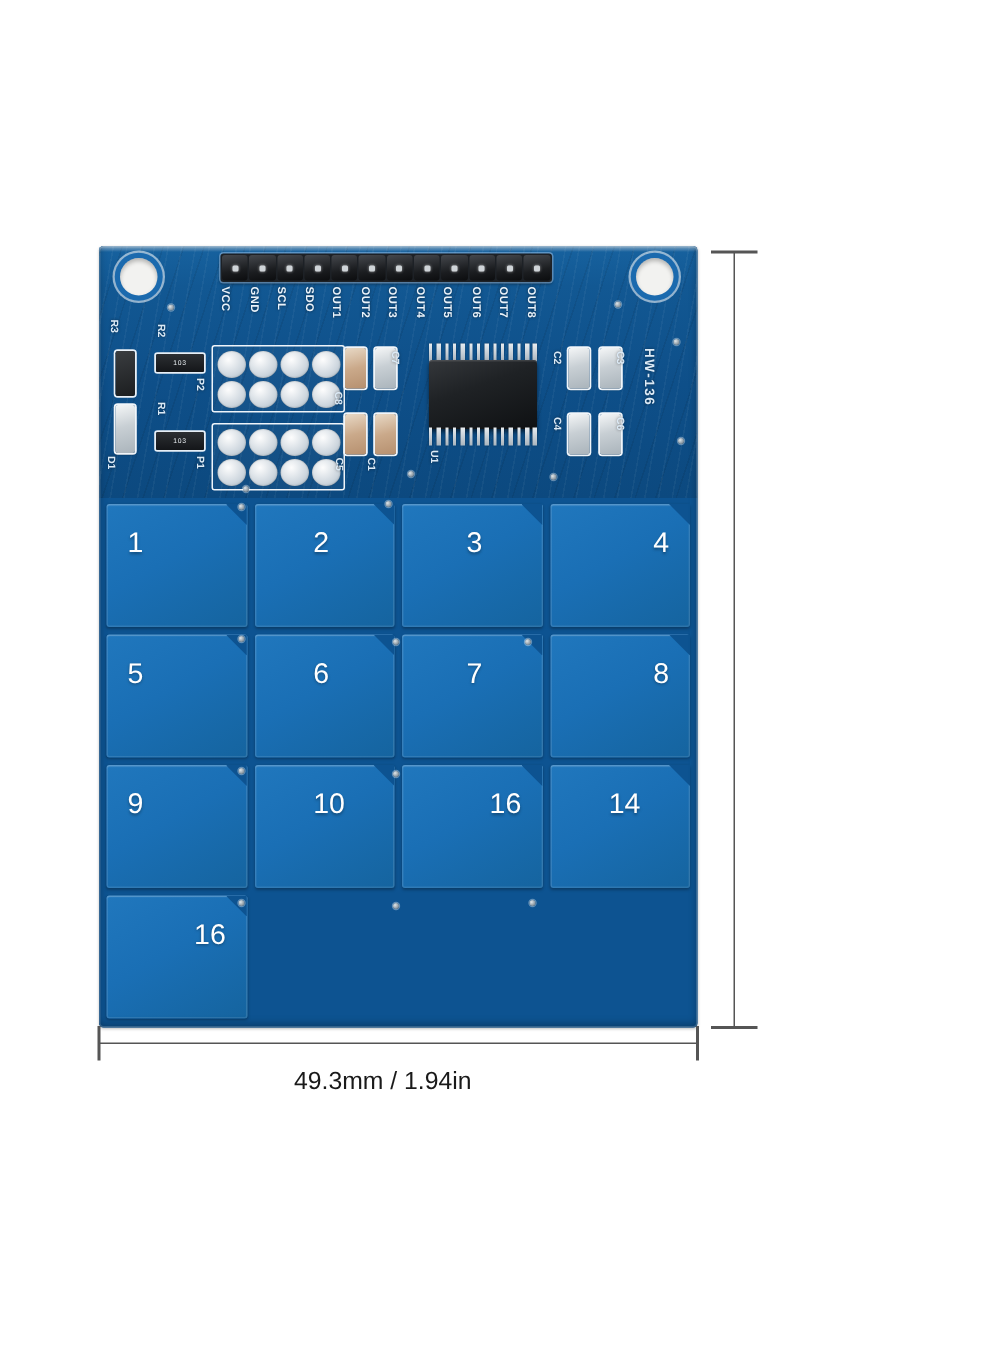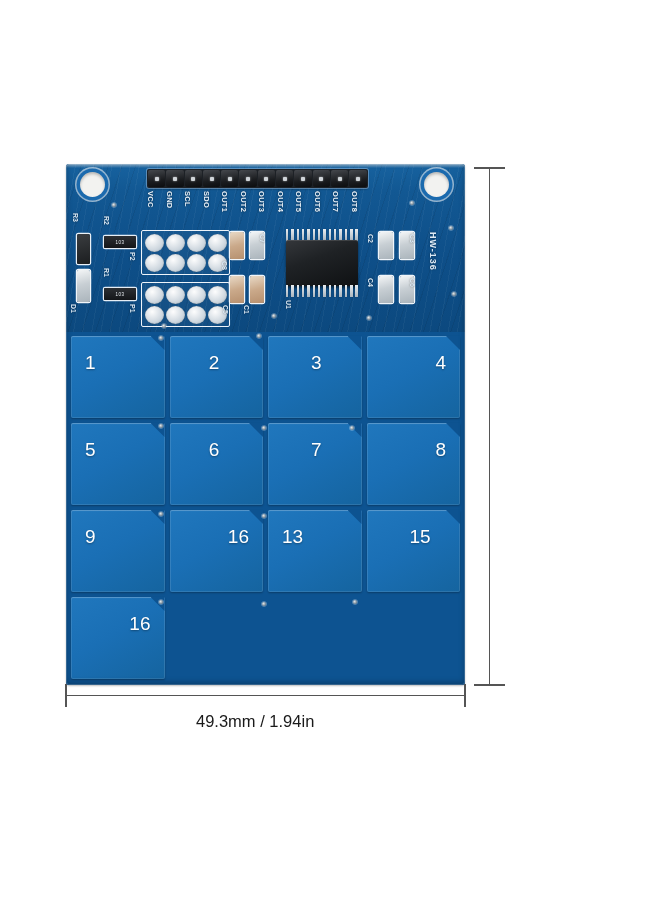--- a/index.html
+++ b/index.html
@@ -269,29 +269,29 @@
       <div class="tpad c">
           <b>7</b>
         </div>
       <div class="tpad d">
           <b>8</b>
         </div>
 
       <div class="tpad a">
           <b>9</b>
         </div>
+      <div class="tpad b">
+          <b>10</b>
+        </div>
       <div class="tpad d">
           <b>16</b>
         </div>
 
-      <div class="tpad a">
-          <b>13</b>
-        </div>
-      <div class="tpad c">
-          <b>15</b>
+      <div class="tpad b">
+          <b>14</b>
         </div>
       <div class="tpad d">
           <b>16</b>
         </div>
     </div>
 
     <div class="via" style="left:93px;top:172px;"></div>
     <div class="via" style="left:191px;top:170px;"></div>
     <div class="via" style="left:93px;top:260px;"></div>
     <div class="via" style="left:196px;top:262px;"></div>

